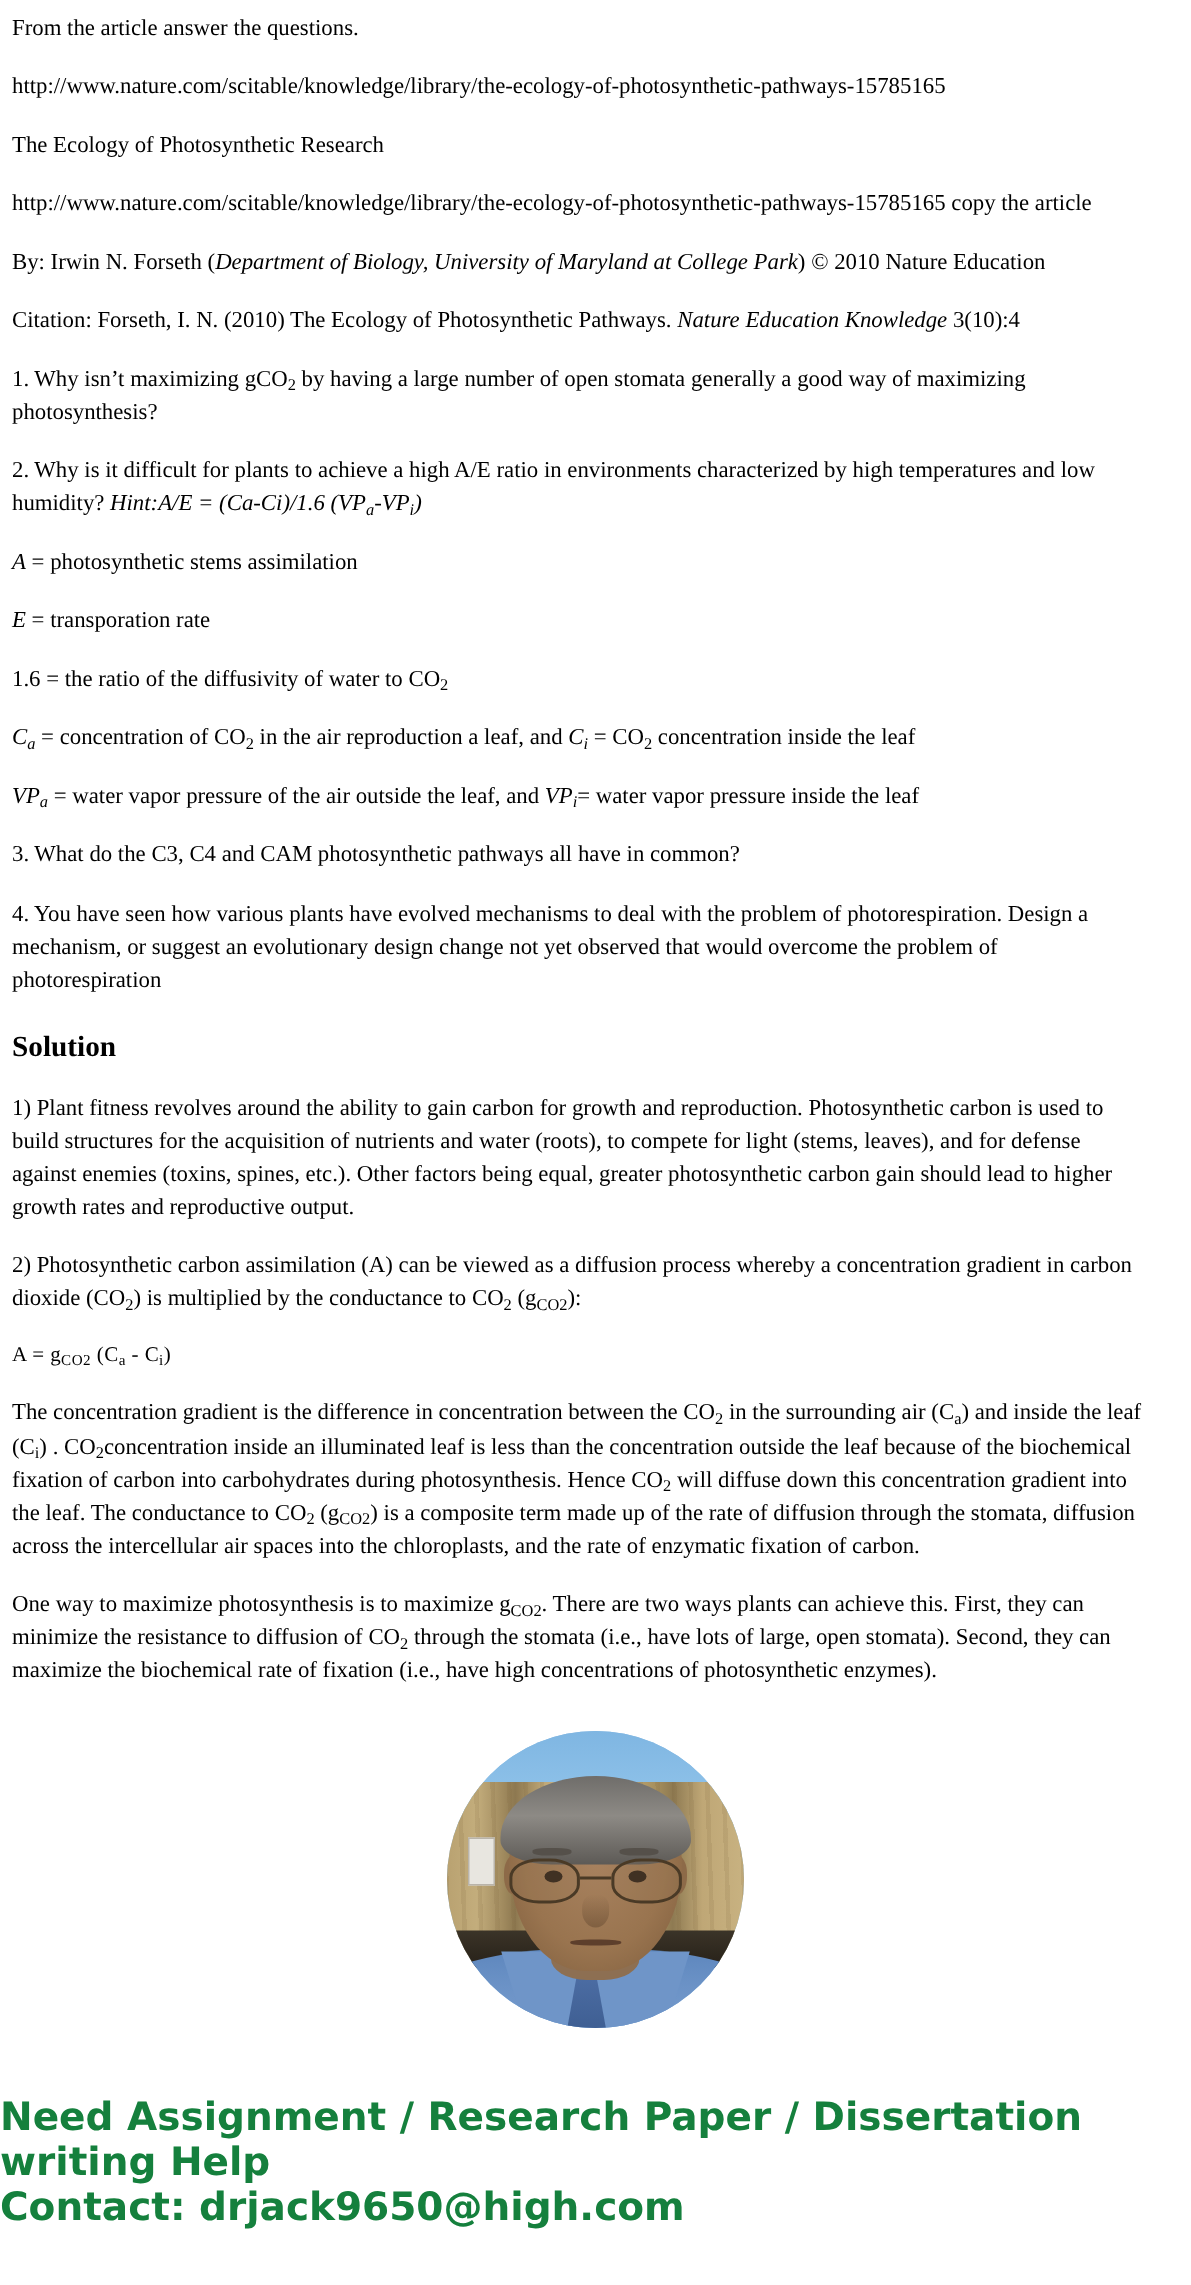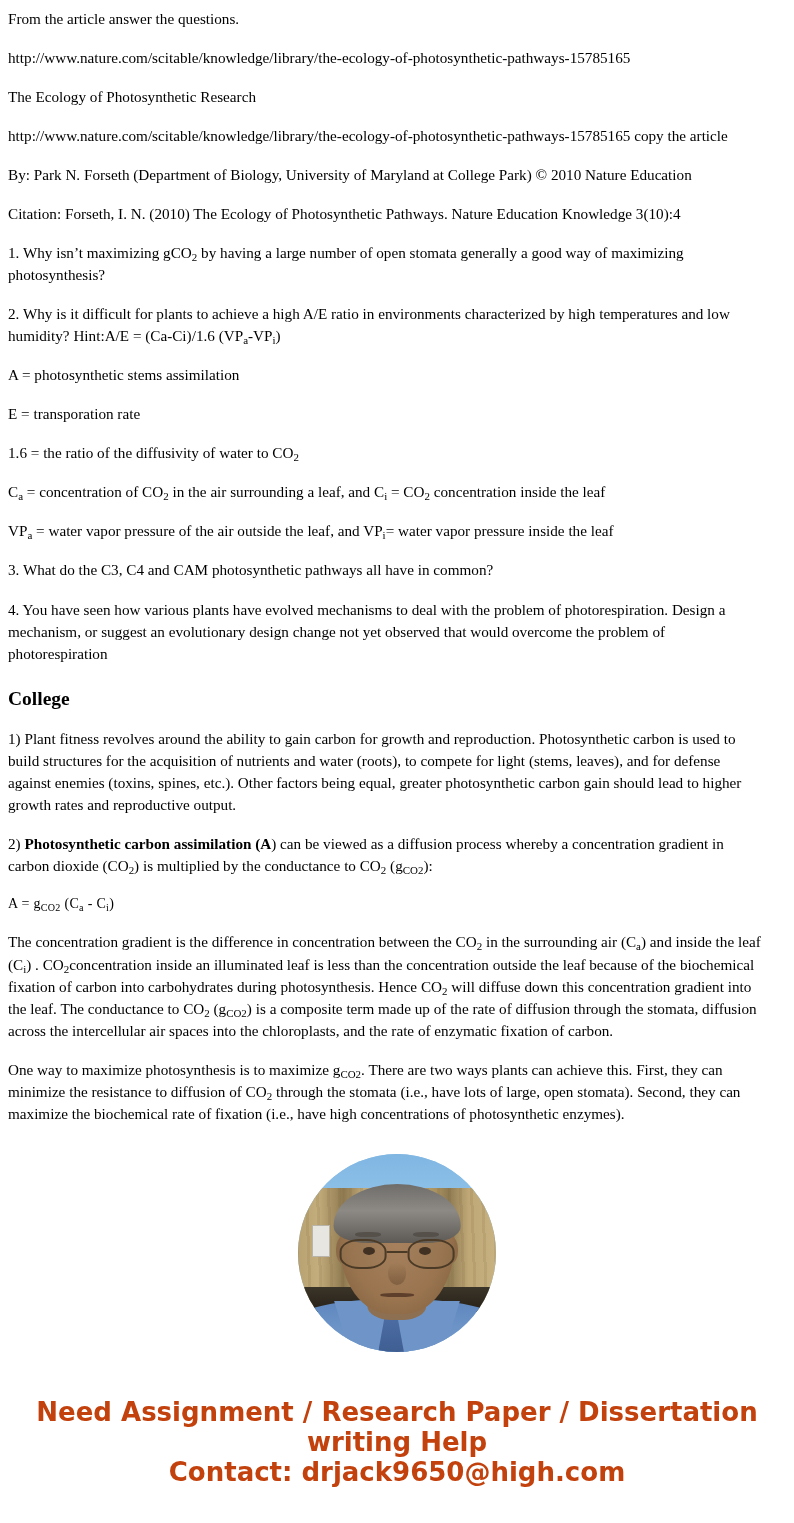--- a/index.html
+++ b/index.html
@@ -36,22 +36,22 @@
     padding: 8px 12px 0 8px;
     box-sizing: border-box;
   }
 
   p.para {
     margin: 0 16px 17px 0;
     font-size: 15.2px;
     line-height: 1.45;
     text-align: left;
   }
-  .it { }
-  .bd { font-weight: bold; }
+  .it { font-style: italic; }
+  .bd { font-weight: normal; }
 
   sub {
     font-size: 0.72em;
     vertical-align: -0.28em;
     line-height: 0;
   }
 
   h2.solution {
     margin: 22px 0 18px 0;
     font-size: 19.5px;
@@ -256,68 +256,67 @@
     border: 1px solid #b9b4aa;
     box-sizing: border-box;
   }
 
   
   .footer {
     position: absolute;
     left: 0;
     top: 1398px;
     width: 794px;
-    text-align: center;
     font-family: "DejaVu Sans", "Liberation Sans", sans-serif;
     font-weight: bold;
     font-size: 26px;
     line-height: 1.15;
-    color: #c2410c;
+    color: #15803d;
   }
   .footer .ln { display: block; white-space: pre; }
 </style>
 </head>
 <body>
 
 <div class="page">
 
   <div class="doc-body">
     <div class="doc-inner">
 
       <p class="para">From the article answer the questions.</p>
 
       <p class="para">http://www.nature.com/scitable/knowledge/library/the-ecology-of-photosynthetic-pathways-15785165</p>
 
       <p class="para">The Ecology of Photosynthetic Research</p>
 
       <p class="para">http://www.nature.com/scitable/knowledge/library/the-ecology-of-photosynthetic-pathways-15785165 copy the article</p>
 
-      <p class="para"><span>By: Park N. Forseth (</span><span class="it">Department of Biology, University of Maryland at College Park</span><span>) © 2010 Nature Education</span></p>
+      <p class="para"><span>By: Irwin N. Forseth (</span><span class="it">Department of Biology, University of Maryland at College Park</span><span>) © 2010 Nature Education</span></p>
 
       <p class="para"><span>Citation: Forseth, I. N. (2010) The Ecology of Photosynthetic Pathways. </span><span class="it">Nature Education Knowledge</span><span> 3(10):4</span></p>
 
       <p class="para"><span>1. Why isn’t maximizing gCO</span><sub>2</sub><span> by having a large number of open stomata generally a good way of maximizing photosynthesis?</span></p>
 
       <p class="para"><span>2. Why is it difficult for plants to achieve a high A/E ratio in environments characterized by high temperatures and low humidity? </span><span class="it">Hint:</span><span class="it">A/E = (Ca-Ci)</span><span class="it">/1.6 (</span><span class="it">VP</span><sub class="it">a</sub><span class="it">-</span><span class="it">VP</span><sub class="it">i</sub><span class="it">)</span></p>
 
       <p class="para"><span class="it">A</span><span> = photosynthetic stems assimilation</span></p>
 
       <p class="para"><span class="it">E</span><span> = transporation rate</span></p>
 
       <p class="para"><span>1.6</span><span> = the ratio of the diffusivity of water to CO</span><sub>2</sub></p>
 
-      <p class="para"><span class="it">C</span><sub class="it">a</sub><span> = concentration of CO</span><sub>2</sub><span> in the air surrounding a leaf, and </span><span class="it">C</span><sub class="it">i</sub><span> = CO</span><sub>2</sub><span> concentration inside the leaf</span></p>
+      <p class="para"><span class="it">C</span><sub class="it">a</sub><span> = concentration of CO</span><sub>2</sub><span> in the air reproduction a leaf, and </span><span class="it">C</span><sub class="it">i</sub><span> = CO</span><sub>2</sub><span> concentration inside the leaf</span></p>
 
       <p class="para"><span class="it">VP</span><sub class="it">a</sub><span> = water vapor pressure of the air outside the leaf, and </span><span class="it">VP</span><sub class="it">i</sub><span>= water vapor pressure inside the leaf</span></p>
 
       <p class="para">3. What do the C3, C4 and CAM photosynthetic pathways all have in common?</p>
 
       <p class="para">4. You have seen how various plants have evolved mechanisms to deal with the problem of photorespiration. Design a mechanism, or suggest an evolutionary design change not yet observed that would overcome the problem of photorespiration</p>
 
-      <h2 class="solution">College</h2>
+      <h2 class="solution">Solution</h2>
 
       <p class="para">1) Plant fitness revolves around the ability to gain carbon for growth and reproduction. Photosynthetic carbon is used to build structures for the acquisition of nutrients and water (roots), to compete for light (stems, leaves), and for defense against enemies (toxins, spines, etc.). Other factors being equal, greater photosynthetic carbon gain should lead to higher growth rates and reproductive output.</p>
 
       <p class="para"><span>2) </span><span class="bd">Photosynthetic carbon assimilation (A</span><span>) can be viewed as a diffusion process whereby a concentration gradient in carbon dioxide (CO</span><sub>2</sub><span>) is multiplied by the conductance to CO</span><sub>2</sub><span> (g</span><sub>CO2</sub><span>):</span></p>
 
       <p class="formula"><span>A = g</span><sub>CO2</sub><span> (C</span><sub>a</sub><span> - C</span><sub>i</sub><span>)</span></p>
 
       <p class="para"><span>The concentration gradient is the difference in concentration between the CO</span><sub>2</sub><span> in the surrounding air (C</span><sub>a</sub><span>) and inside the leaf (C</span><sub>i</sub><span>) . CO</span><sub>2</sub><span>concentration inside an illuminated leaf is less than the concentration outside the leaf because of the biochemical fixation of carbon into carbohydrates during photosynthesis. Hence CO</span><sub>2</sub><span> will diffuse down this concentration gradient into the leaf. The conductance to CO</span><sub>2</sub><span> (g</span><sub>CO2</sub><span>) is a composite term made up of the rate of diffusion through the stomata, diffusion across the intercellular air spaces into the chloroplasts, and the rate of enzymatic fixation of carbon.</span></p>
 
       <p class="para"><span>One way to maximize photosynthesis is to maximize g</span><sub>CO2</sub><span>. There are two ways plants can achieve this. First, they can minimize the resistance to diffusion of CO</span><sub>2</sub><span> through the stomata (i.e., have lots of large, open stomata). Second, they can maximize the biochemical rate of fixation (i.e., have high concentrations of photosynthetic enzymes).</span></p>

